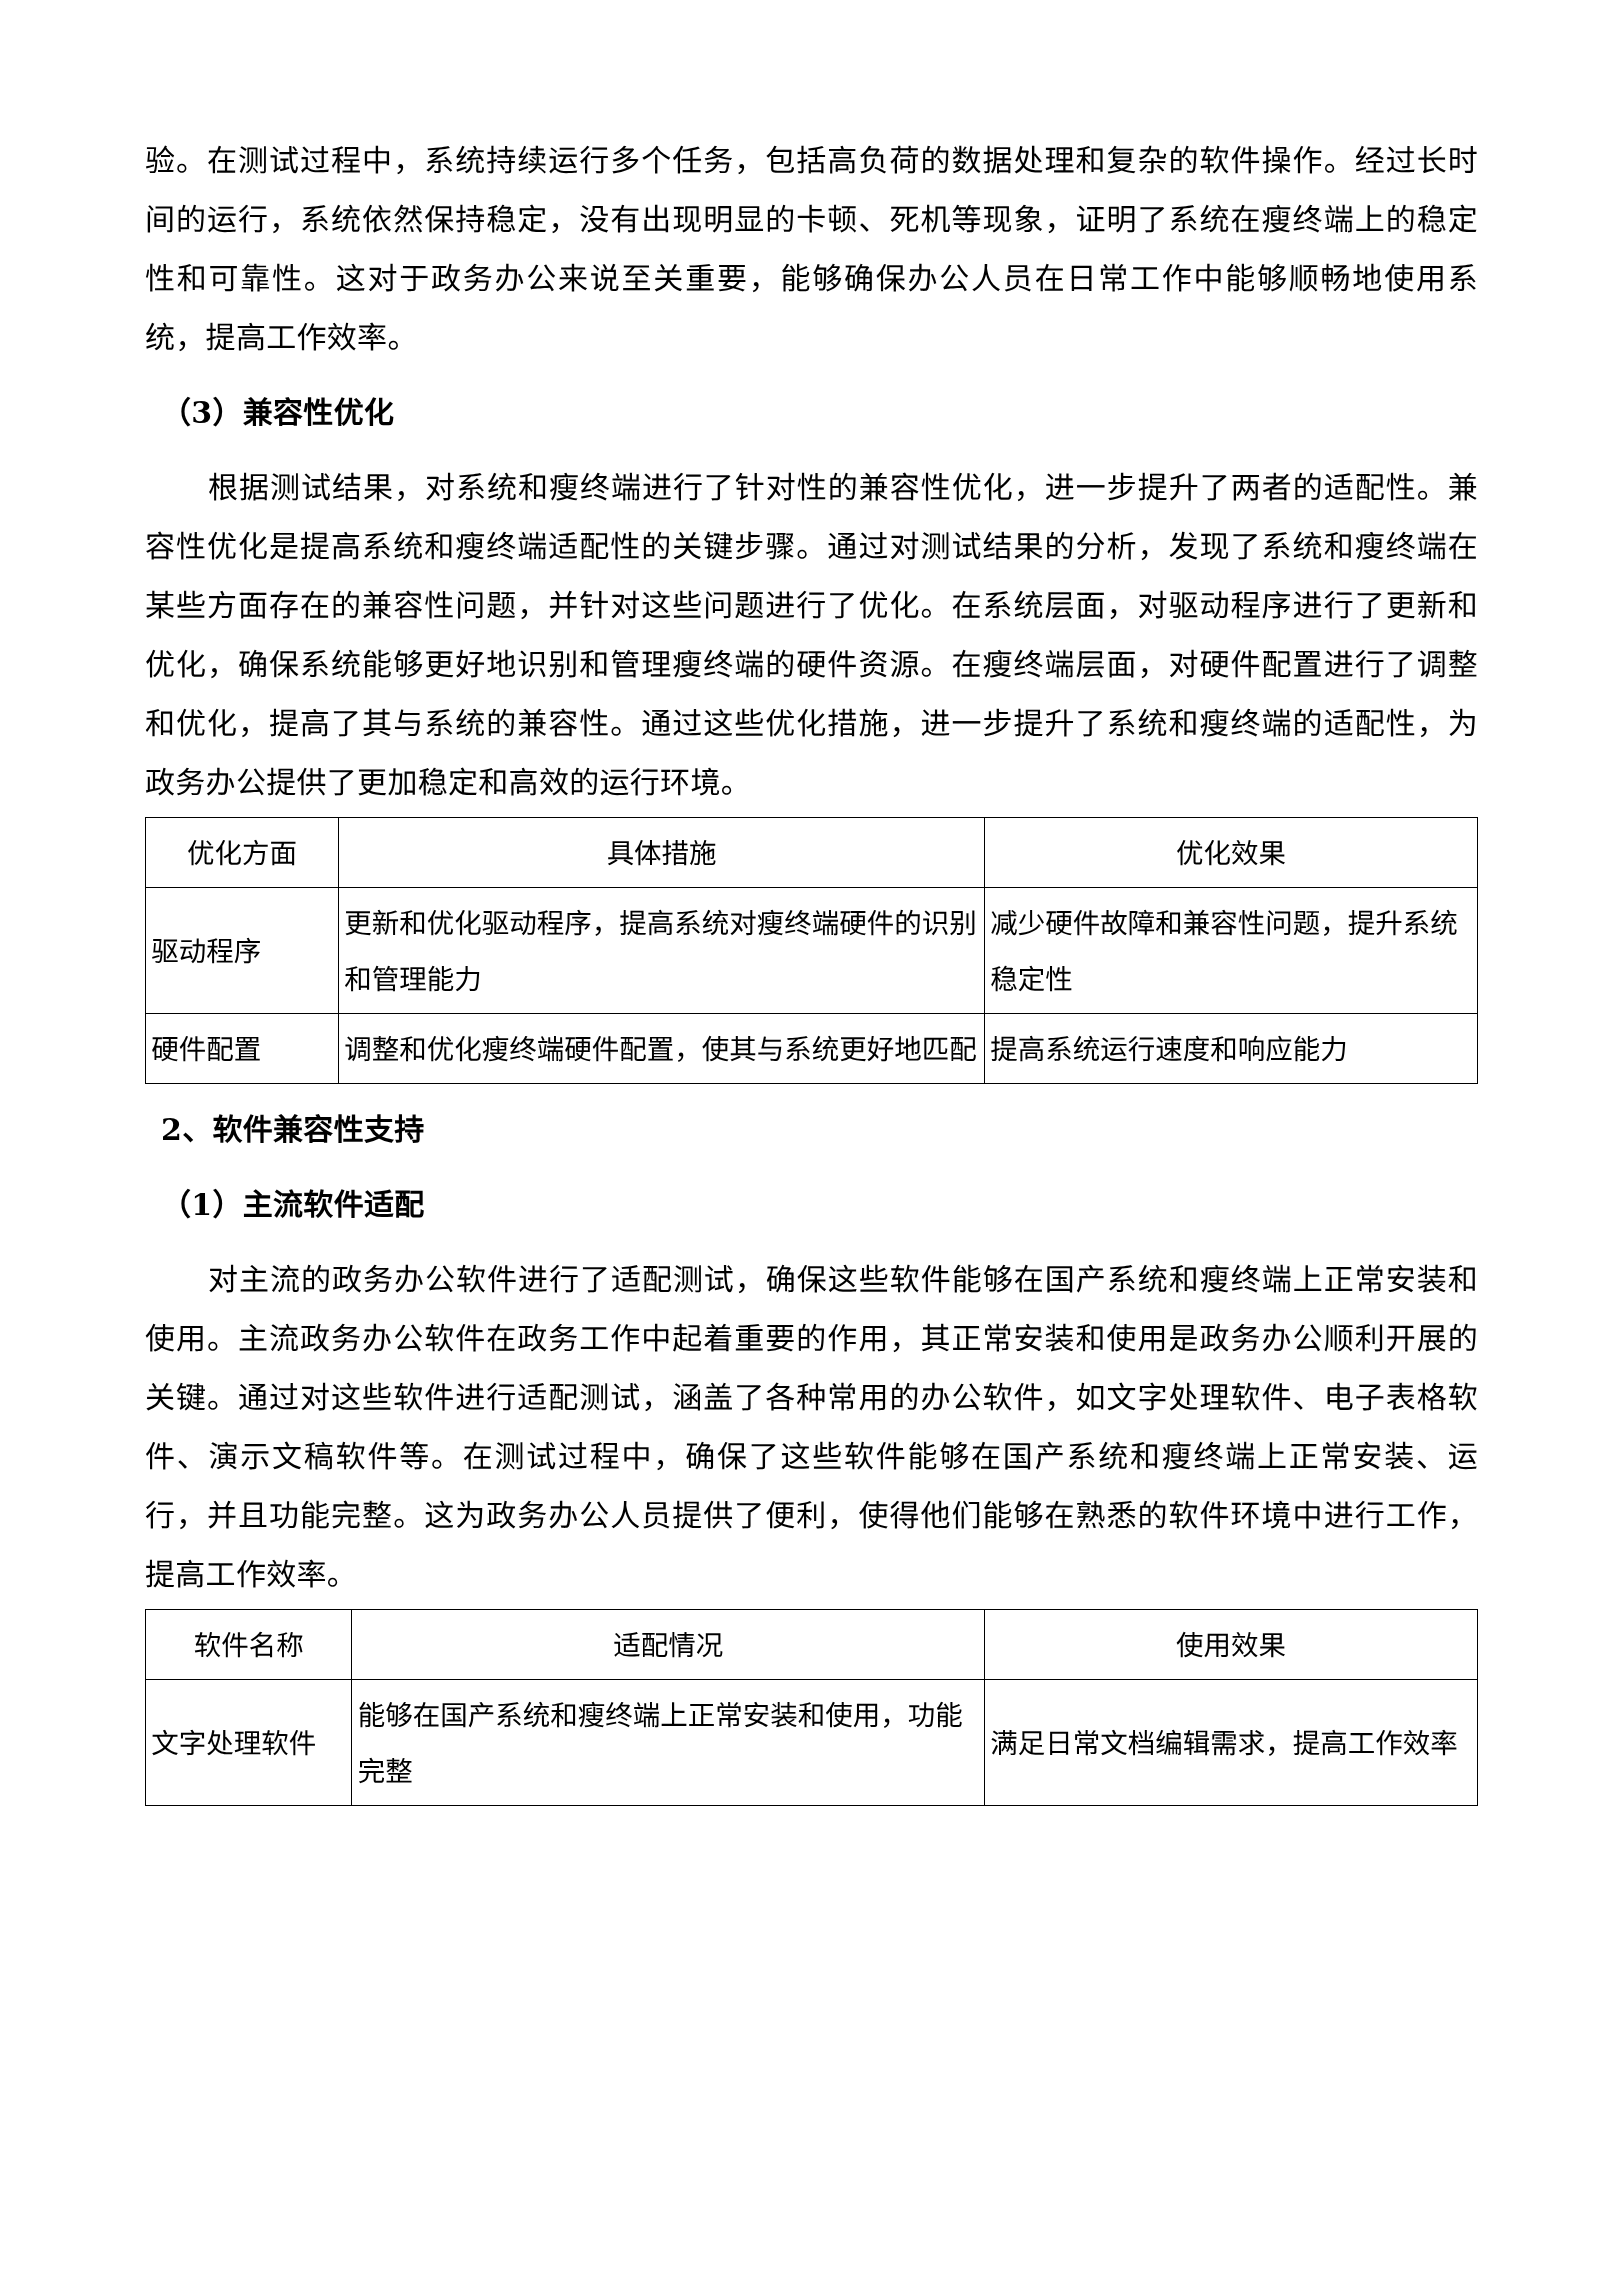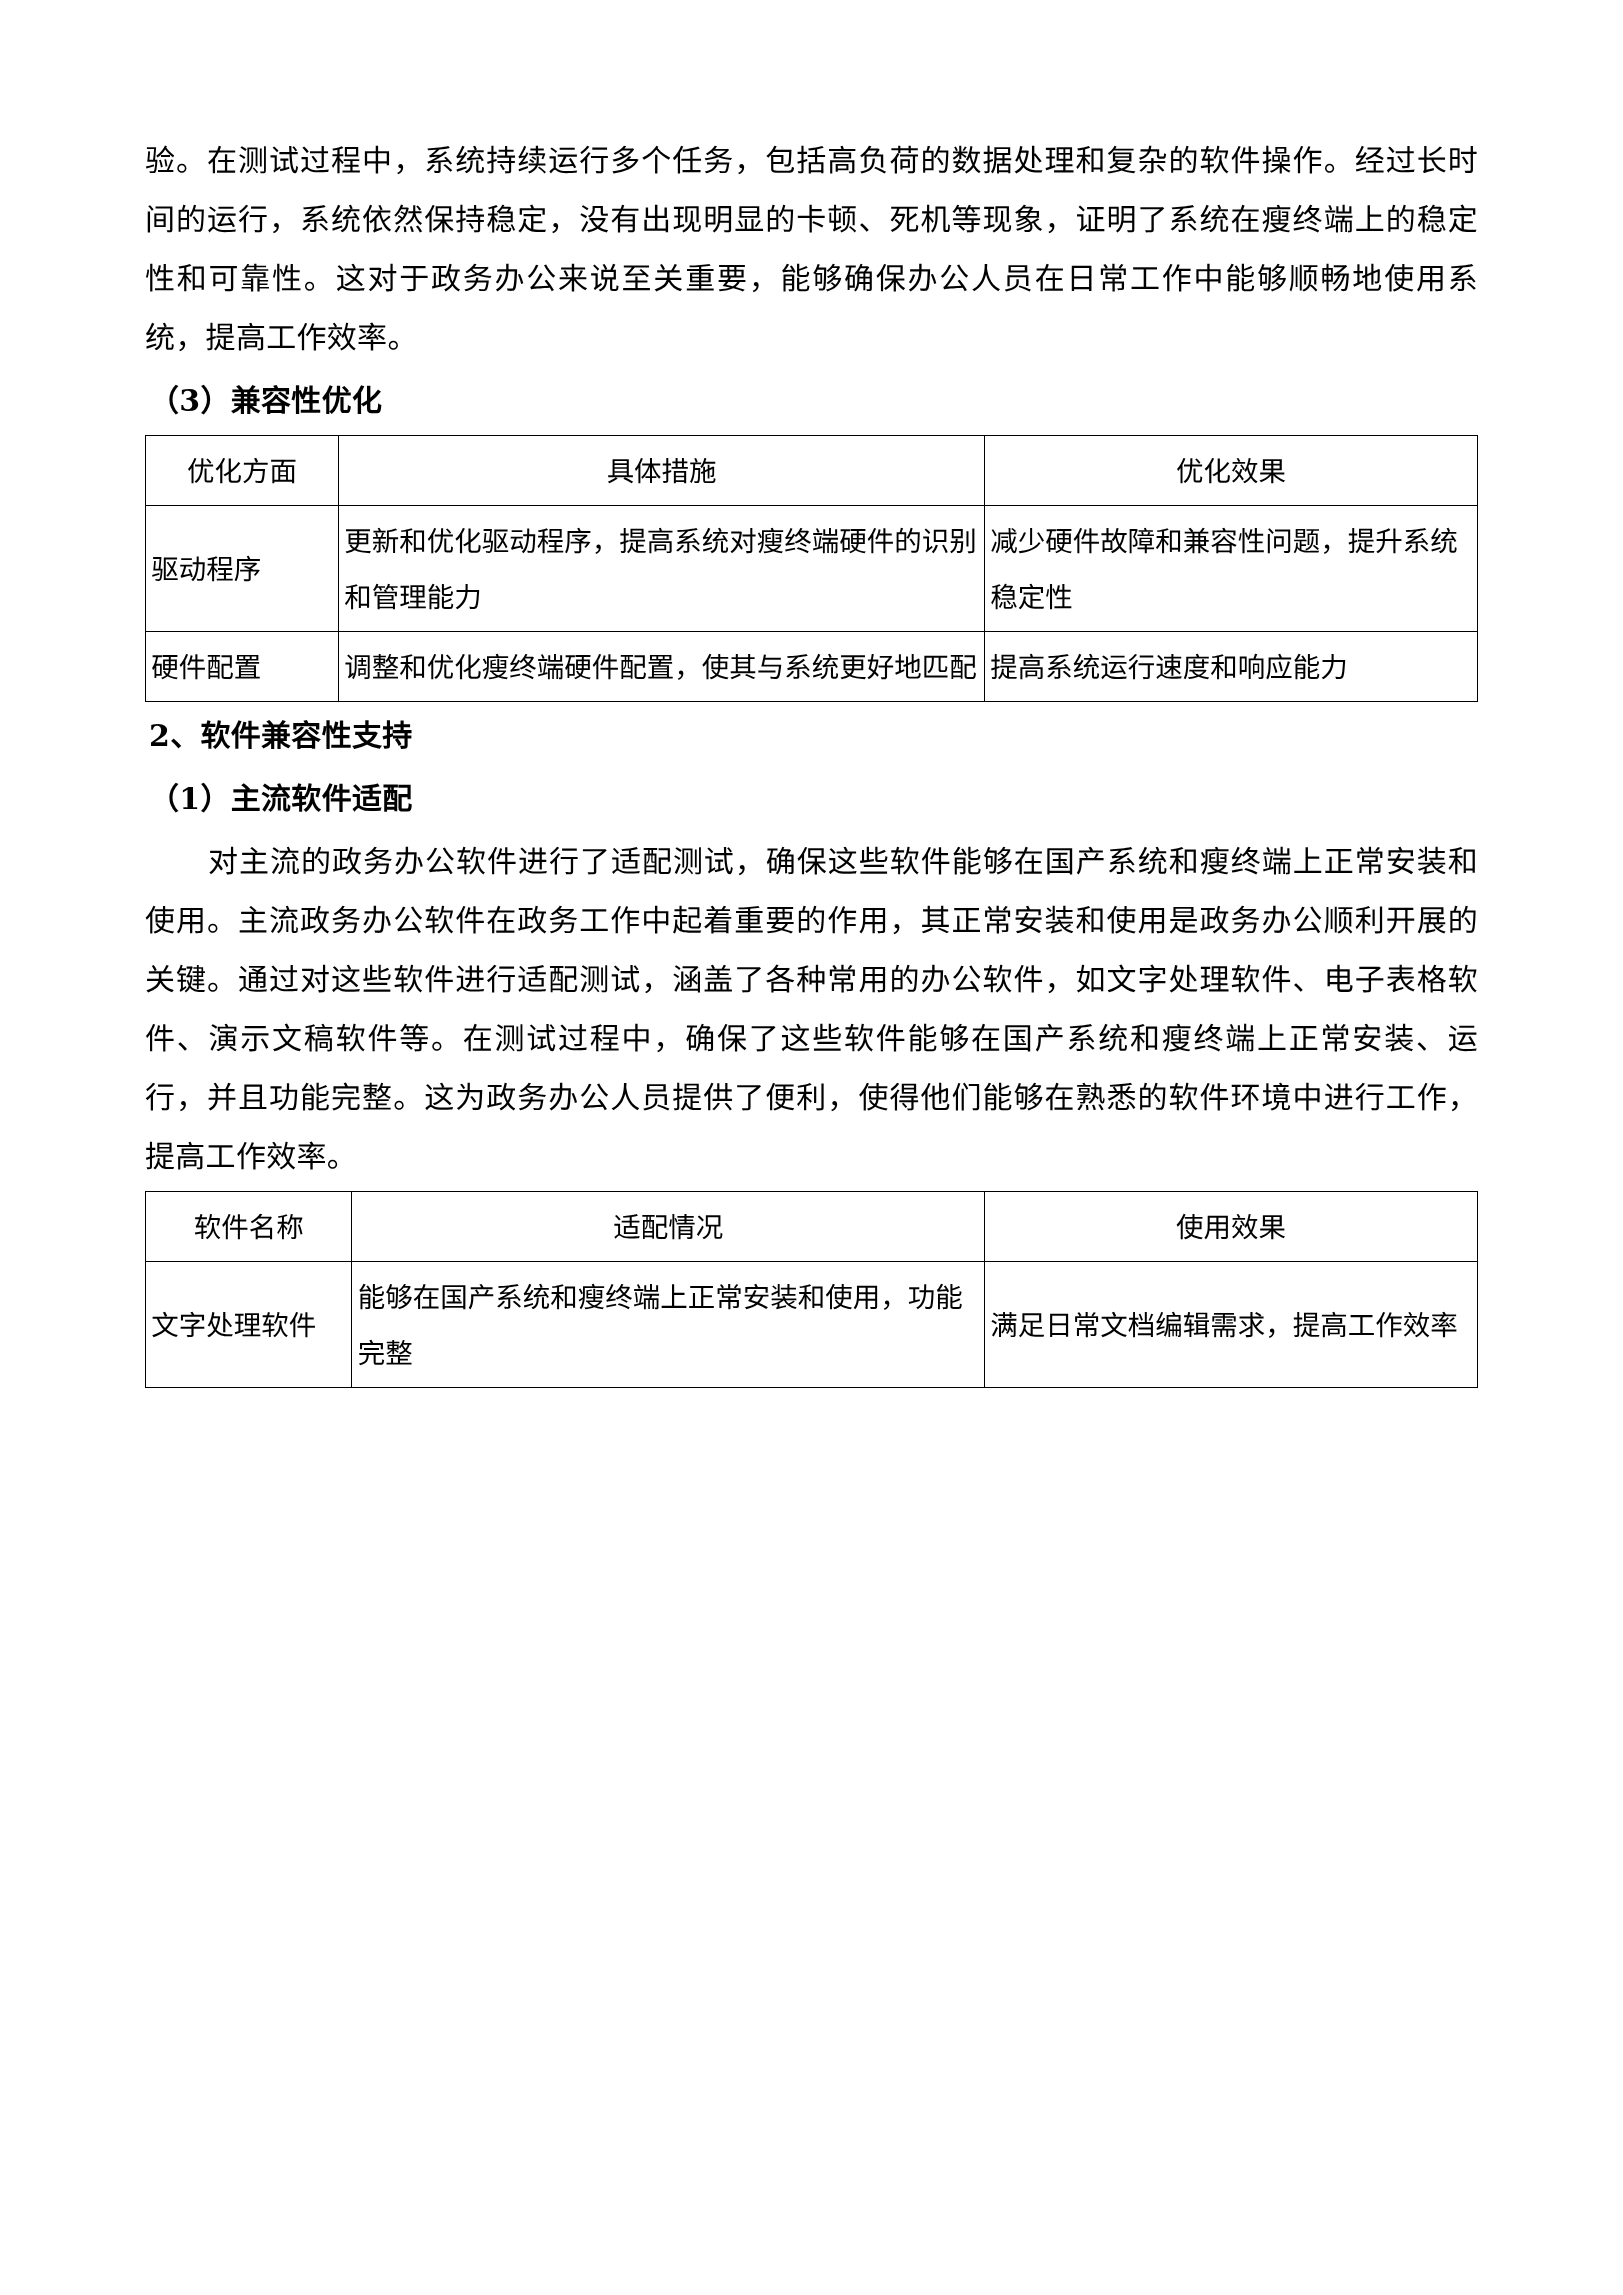--- a/index.html
+++ b/index.html
@@ -32,21 +32,21 @@
     letter-spacing: 0.3px;
     margin: 0;
   }
   .indent {
     text-indent: 63px;
   }
   .heading {
     font-size: 30px;
     line-height: 59px;
     font-weight: bold;
-    margin: 4px;
+    margin: 16px;
     letter-spacing: 0.3px;
   }
   table.doc-table {
     width: 100%;
     border-collapse: collapse;
     table-layout: fixed;
     margin: 5.2px 0 2.6px 0;
   }
   table.doc-table td,
   table.doc-table th {
@@ -68,20 +68,21 @@
 </style>
 </head>
 <body>
 
 <div class="page">
 
   <p class="body-text">验。在测试过程中，系统持续运行多个任务，包括高负荷的数据处理和复杂的软件操作。经过长时间的运行，系统依然保持稳定，没有出现明显的卡顿、死机等现象，证明了系统在瘦终端上的稳定性和可靠性。这对于政务办公来说至关重要，能够确保办公人员在日常工作中能够顺畅地使用系统，提高工作效率。</p>
 
   <h3 class="heading">（3）兼容性优化</h3>
 
+  <p class="body-text indent">根据测试结果，对系统和瘦终端进行了针对性的兼容性优化，进一步提升了两者的适配性。兼容性优化是提高系统和瘦终端适配性的关键步骤。通过对测试结果的分析，发现了系统和瘦终端在某些方面存在的兼容性问题，并针对这些问题进行了优化。在系统层面，对驱动程序进行了更新和优化，确保系统能够更好地识别和管理瘦终端的硬件资源。在瘦终端层面，对硬件配置进行了调整和优化，提高了其与系统的兼容性。通过这些优化措施，进一步提升了系统和瘦终端的适配性，为政务办公提供了更加稳定和高效的运行环境。</p>
 
   <table class="doc-table">
     <colgroup>
       <col class="col-a">
         <col class="col-b">
         <col class="col-c">
     </colgroup>
     <thead>
       <tr>
         <th>优化方面</th>

